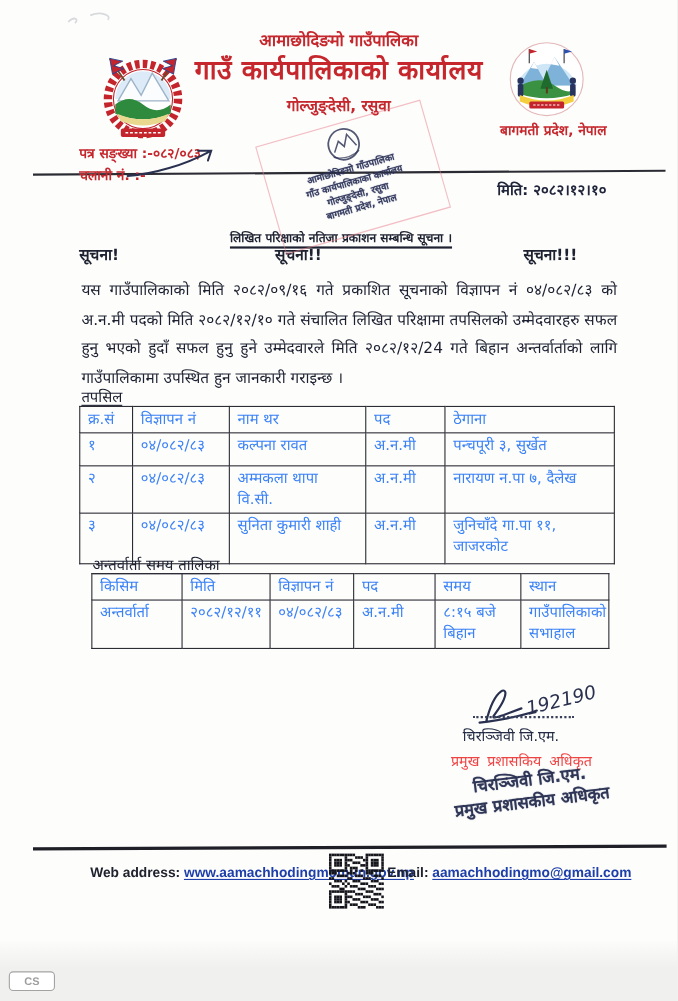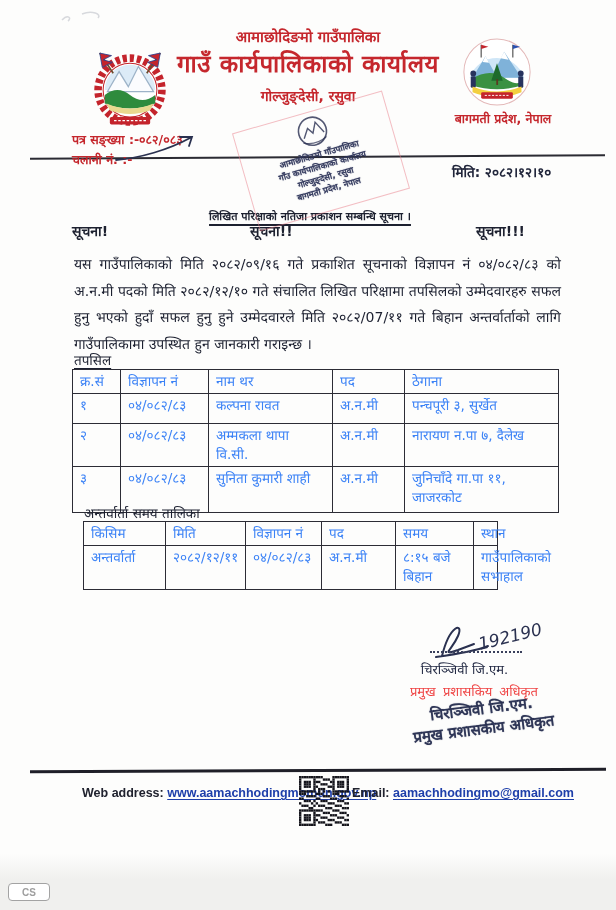--- a/index.html
+++ b/index.html
@@ -41,21 +41,21 @@
   
   .body-par{left:74px;top:251px;width:487px;font-size:14px;line-height:26.5px;text-align:justify;color:#1c2030;}
 
   
   .tcap{font-size:13.5px;text-decoration:underline;text-underline-offset:3px;color:#1c2030;}
   .cap1{left:74px;top:351px;}
   .cap2{left:84px;top:504px;}
   table{border-collapse:collapse;table-layout:fixed;font-size:13.5px;color:#3b82f6;}
   td,th{border:1.6px solid #2c2c35;padding:2px 7px;text-align:left;font-weight:normal;vertical-align:top;line-height:19px;}
   .t1{left:72px;top:369px;width:487px;}
-  .t2{left:83px;top:521px;width:415px;}
+  .t2{left:83px;top:521px;width:471px;}
   .t2 td,.t2 th{line-height:19px;}
 
   
   .sig-svg{left:428px;top:616px;width:140px;height:48px;}
   .sig-dots{left:430px;top:650px;width:92px;border-bottom:2px dotted #39405c;height:1px;}
   .sig-name{left:402px;top:660px;width:125px;font-size:13px;text-align:center;color:#232a44;}
   .sig-desig{left:388px;top:682px;width:150px;font-size:13px;text-align:right;color:#ef4444;word-spacing:3px;}
   .sig-stamp{left:385px;top:699px;width:195px;text-align:center;transform:rotate(-7deg);
              font-size:15px;font-weight:bold;color:rgba(36,43,78,.9);line-height:20px;
              text-shadow:0 0 1px rgba(36,43,78,.5);}
@@ -145,21 +145,21 @@
     <div class="stamp-line">गाँउ कार्यपालिकाको कार्यालय</div>
     <div class="stamp-line">गोल्जुङ्देसी, रसुवा</div>
     <div class="stamp-line">बागमती प्रदेश, नेपाल</div>
   </div>
 
   <div class="abs suchana s1">सूचना!</div>
   <div class="abs suchana s2">सूचना!!</div>
   <div class="abs suchana s3">सूचना!!!</div>
   <div class="abs notice-title">लिखित परिक्षाको नतिजा प्रकाशन सम्बन्धि सूचना ।</div>
 
-  <div class="abs body-par">यस गाउँपालिकाको मिति २०८२/०९/१६ गते प्रकाशित सूचनाको विज्ञापन नं ०४/०८२/८३ को अ.न.मी  पदको मिति २०८२/१२/१० गते संचालित  लिखित परिक्षामा तपसिलको उम्मेदवारहरु सफल हुनु भएको हुदाँ सफल हुनु हुने उम्मेदवारले मिति २०८२/07/११ गते बिहान अन्तर्वार्ताको लागि गाउँपालिकामा उपस्थित हुन जानकारी गराइन्छ ।</div>
+  <div class="abs body-par">यस गाउँपालिकाको मिति २०८२/०९/१६ गते प्रकाशित सूचनाको विज्ञापन नं ०४/०८२/८३ को अ.न.मी  पदको मिति २०८२/१२/१० गते संचालित  लिखित परिक्षामा तपसिलको उम्मेदवारहरु सफल हुनु भएको हुदाँ सफल हुनु हुने उम्मेदवारले मिति २०८२/१२/24 गते बिहान अन्तर्वार्ताको लागि गाउँपालिकामा उपस्थित हुन जानकारी गराइन्छ ।</div>
 
   <div class="abs tcap cap1">तपसिल</div>
   <table class="abs t1">
     <colgroup>
         <col style="width:48px">
         <col style="width:88px">
         <col style="width:124px">
         <col style="width:72px">
         <col>
       </colgroup>

